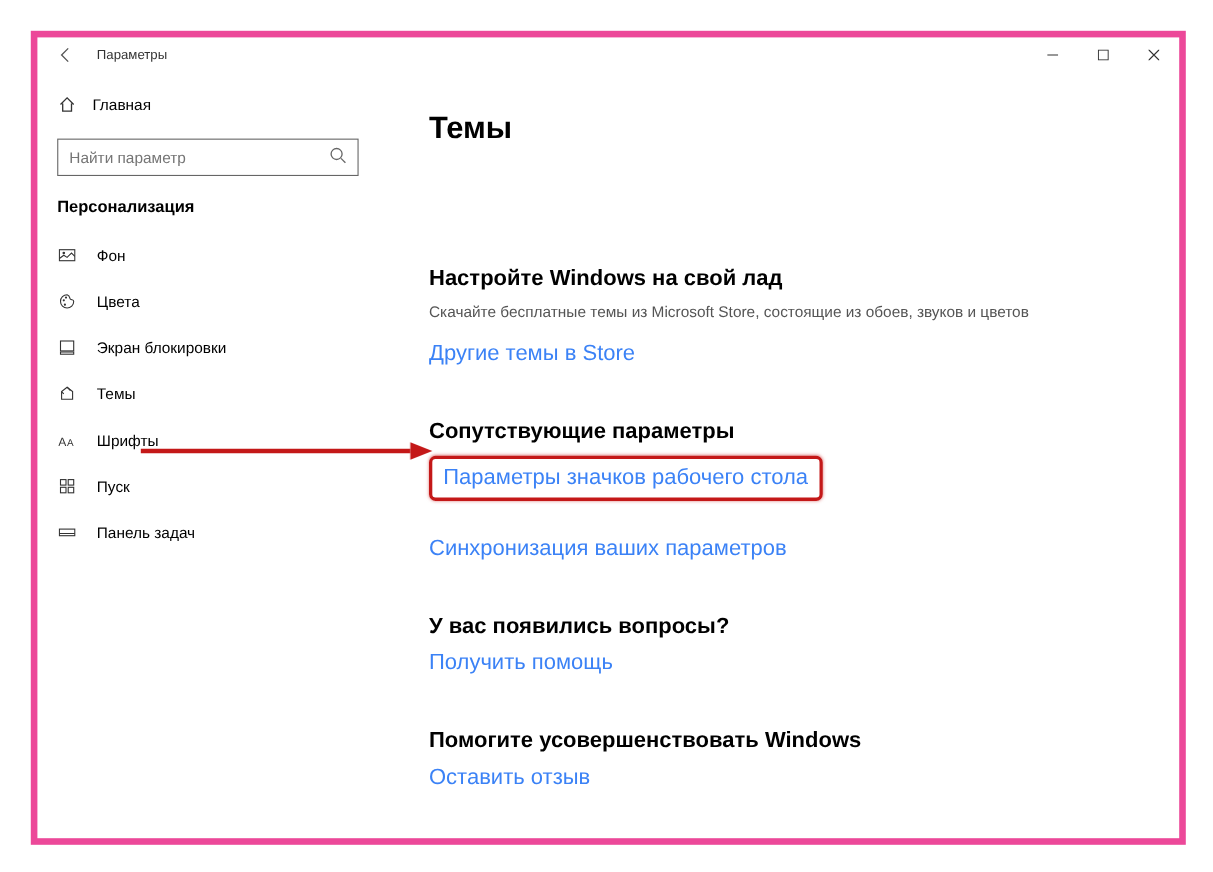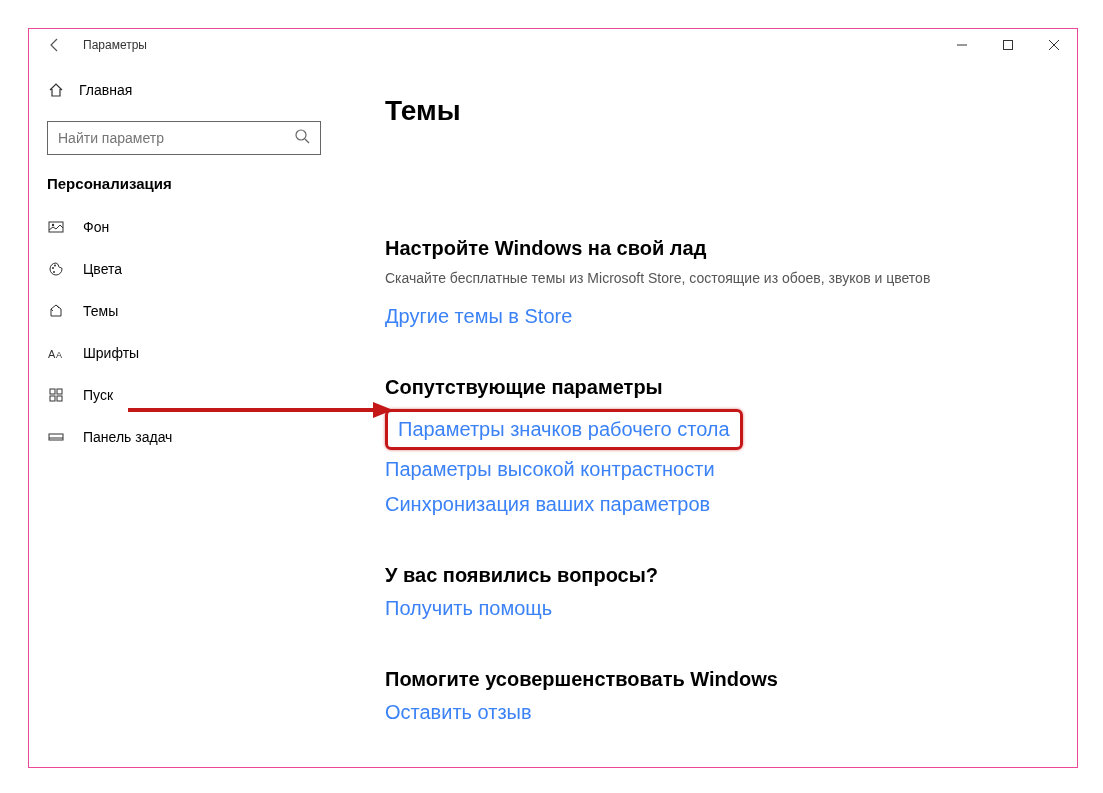--- a/index.html
+++ b/index.html
@@ -1,17 +1,17 @@
 <!DOCTYPE html>
 <html><head>
 <meta charset="utf-8">
 <style>
 * { margin: 0; padding: 0; box-sizing: border-box; font-family: "Segoe UI", Arial, sans-serif; }
 body { background: #fff; width: 1103px; height: 793px; overflow: hidden; position: relative; }
-.window { position: absolute; left: 28px; top: 28px; width: 1050px; height: 740px; background: #fff; border: 1px solid #ec4899; display: flex; flex-direction: column; }
+.window { position: absolute; left: 28px; top: 28px; width: 1050px; height: 740px; background: #fff; border: 6px solid #ec4899; display: flex; flex-direction: column; }
 .titlebar { height: 32px; display: flex; align-items: center; justify-content: space-between; padding: 0 0 0 16px; }
 .titlebar-left { display: flex; align-items: center; gap: 18px; }
 .back-btn { width: 20px; height: 20px; display: flex; align-items: center; justify-content: center; cursor: pointer; color: #555; }
 .title-text { font-size: 12px; color: #333; }
 .win-controls { display: flex; }
 .win-btn { width: 46px; height: 32px; display: flex; align-items: center; justify-content: center; cursor: pointer; color: #333; }
 .body { flex: 1; display: flex; overflow: hidden; gap: 16px; }
 .sidebar { width: 310px; padding: 10px 0 0 0; }
 .home-row { display: flex; align-items: center; gap: 14px; padding: 10px 18px; cursor: pointer; font-size: 14px; }
 .search-box { margin: 12px 18px 20px 18px; height: 34px; border: 1px solid #666; display: flex; align-items: center; padding: 0 10px; justify-content: flex-start; }
@@ -103,20 +103,29 @@
               <circle cx="5" cy="7" r="1" fill="#333"></circle>
               <circle cx="7" cy="4.5" r="1" fill="#333"></circle>
               <circle cx="6" cy="11" r="1" fill="#333"></circle>
             </svg>
           </span>
         <span>Цвета</span>
       </div>
       <div class="nav-item">
         <span class="nav-icon">
             <svg width="16" height="16" viewBox="0 0 16 16">
+              <rect x="2" y="2" width="12" height="9" stroke="#333" fill="none"></rect>
+              <rect x="2" y="12" width="12" height="2" stroke="#333" fill="none"></rect>
+            </svg>
+          </span>
+        <span>Экран блокировки</span>
+      </div>
+      <div class="nav-item">
+        <span class="nav-icon">
+            <svg width="16" height="16" viewBox="0 0 16 16">
               <path d="M3 13 L3 6 L8 2 L13 6 L13 13 Z M3 6 L5 8" stroke="#333" fill="none"></path>
               <path d="M8 2 L11 5" stroke="#333"></path>
             </svg>
           </span>
         <span>Темы</span>
       </div>
       <div class="nav-item">
         <span class="nav-icon">
             <svg width="16" height="14" viewBox="0 0 16 14">
               <text x="0" y="12" font-size="11" font-family="serif" fill="#333">A</text>
@@ -154,21 +163,21 @@
         <div class="section-h">Настройте Windows на свой лад</div>
         <div class="section-sub">Скачайте бесплатные темы из Microsoft Store, состоящие из обоев, звуков и цветов</div>
         <a class="link">Другие темы в Store</a>
       </div>
 
       <div class="section-block">
         <div class="section-h">Сопутствующие параметры</div>
         <div class="highlight-box">
           <a class="link">Параметры значков рабочего стола</a>
         </div><br>
-        <a class="link">Параметры высокой контрастности</a><br>
+        <br>
         <a class="link" style="margin-top:6px">Синхронизация ваших параметров</a>
       </div>
 
       <div class="section-block">
         <div class="section-h">У вас появились вопросы?</div>
         <a class="link">Получить помощь</a>
       </div>
 
       <div class="section-block">
         <div class="section-h">Помогите усовершенствовать Windows</div>

